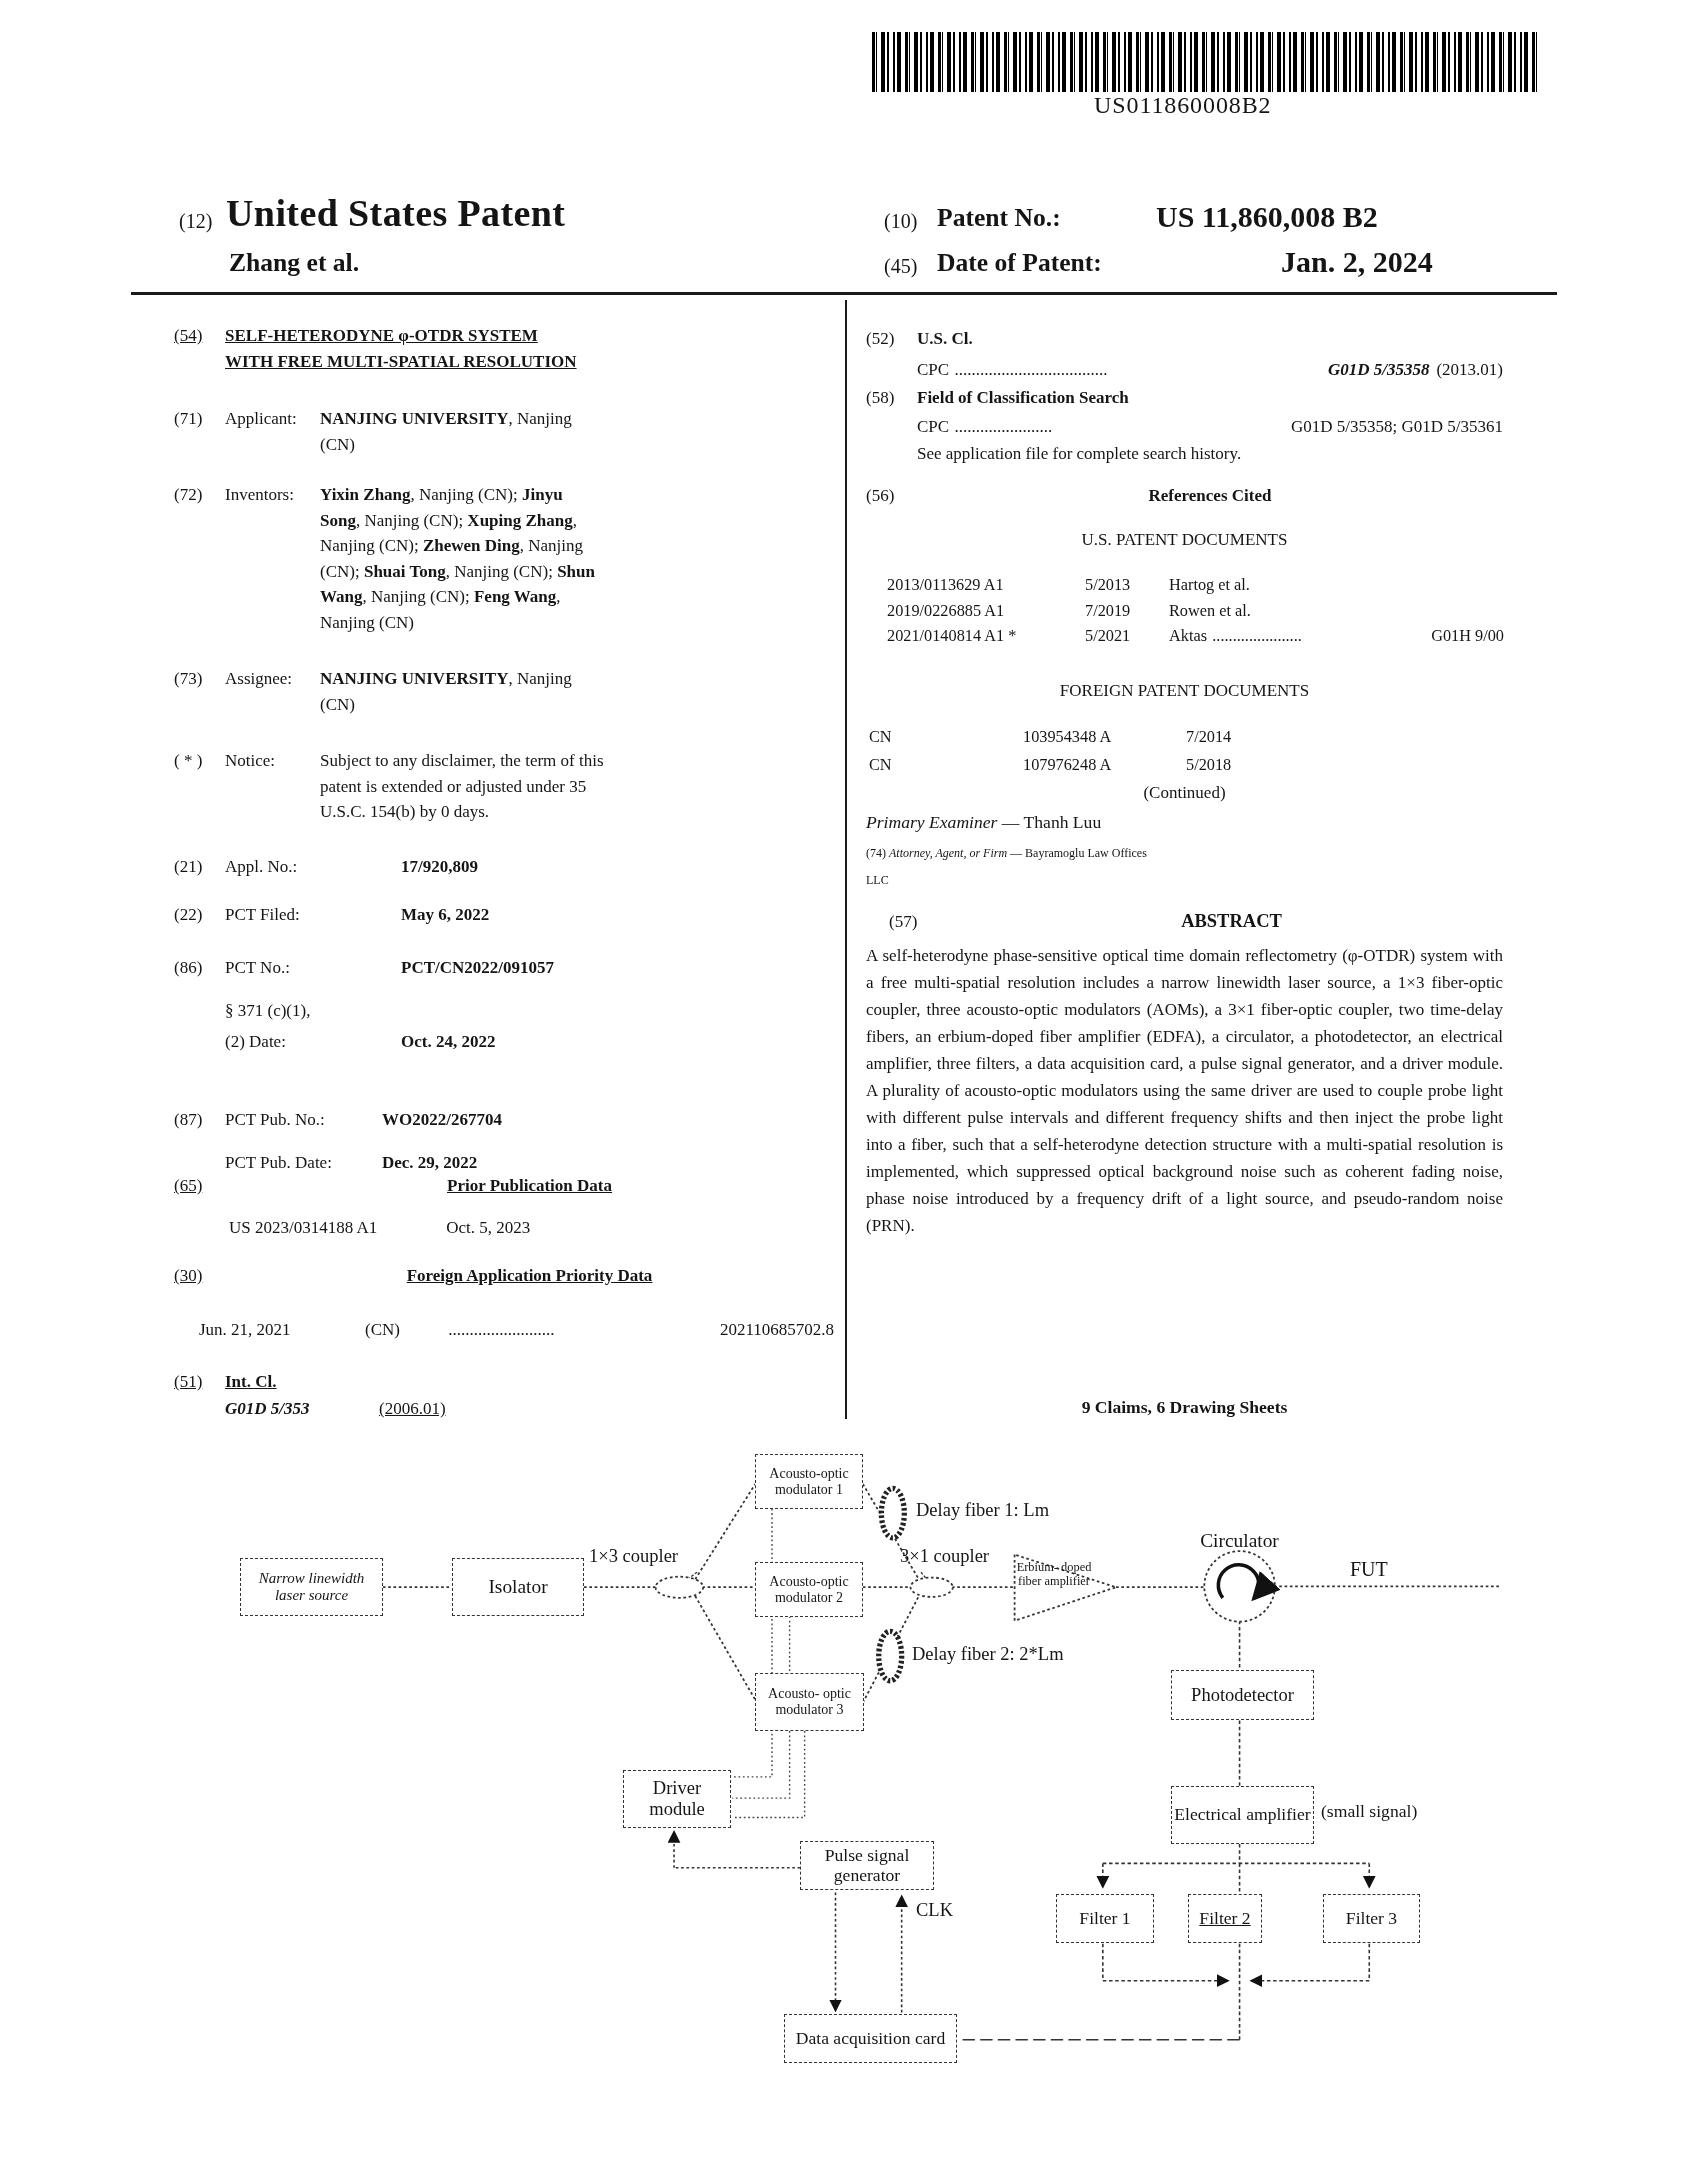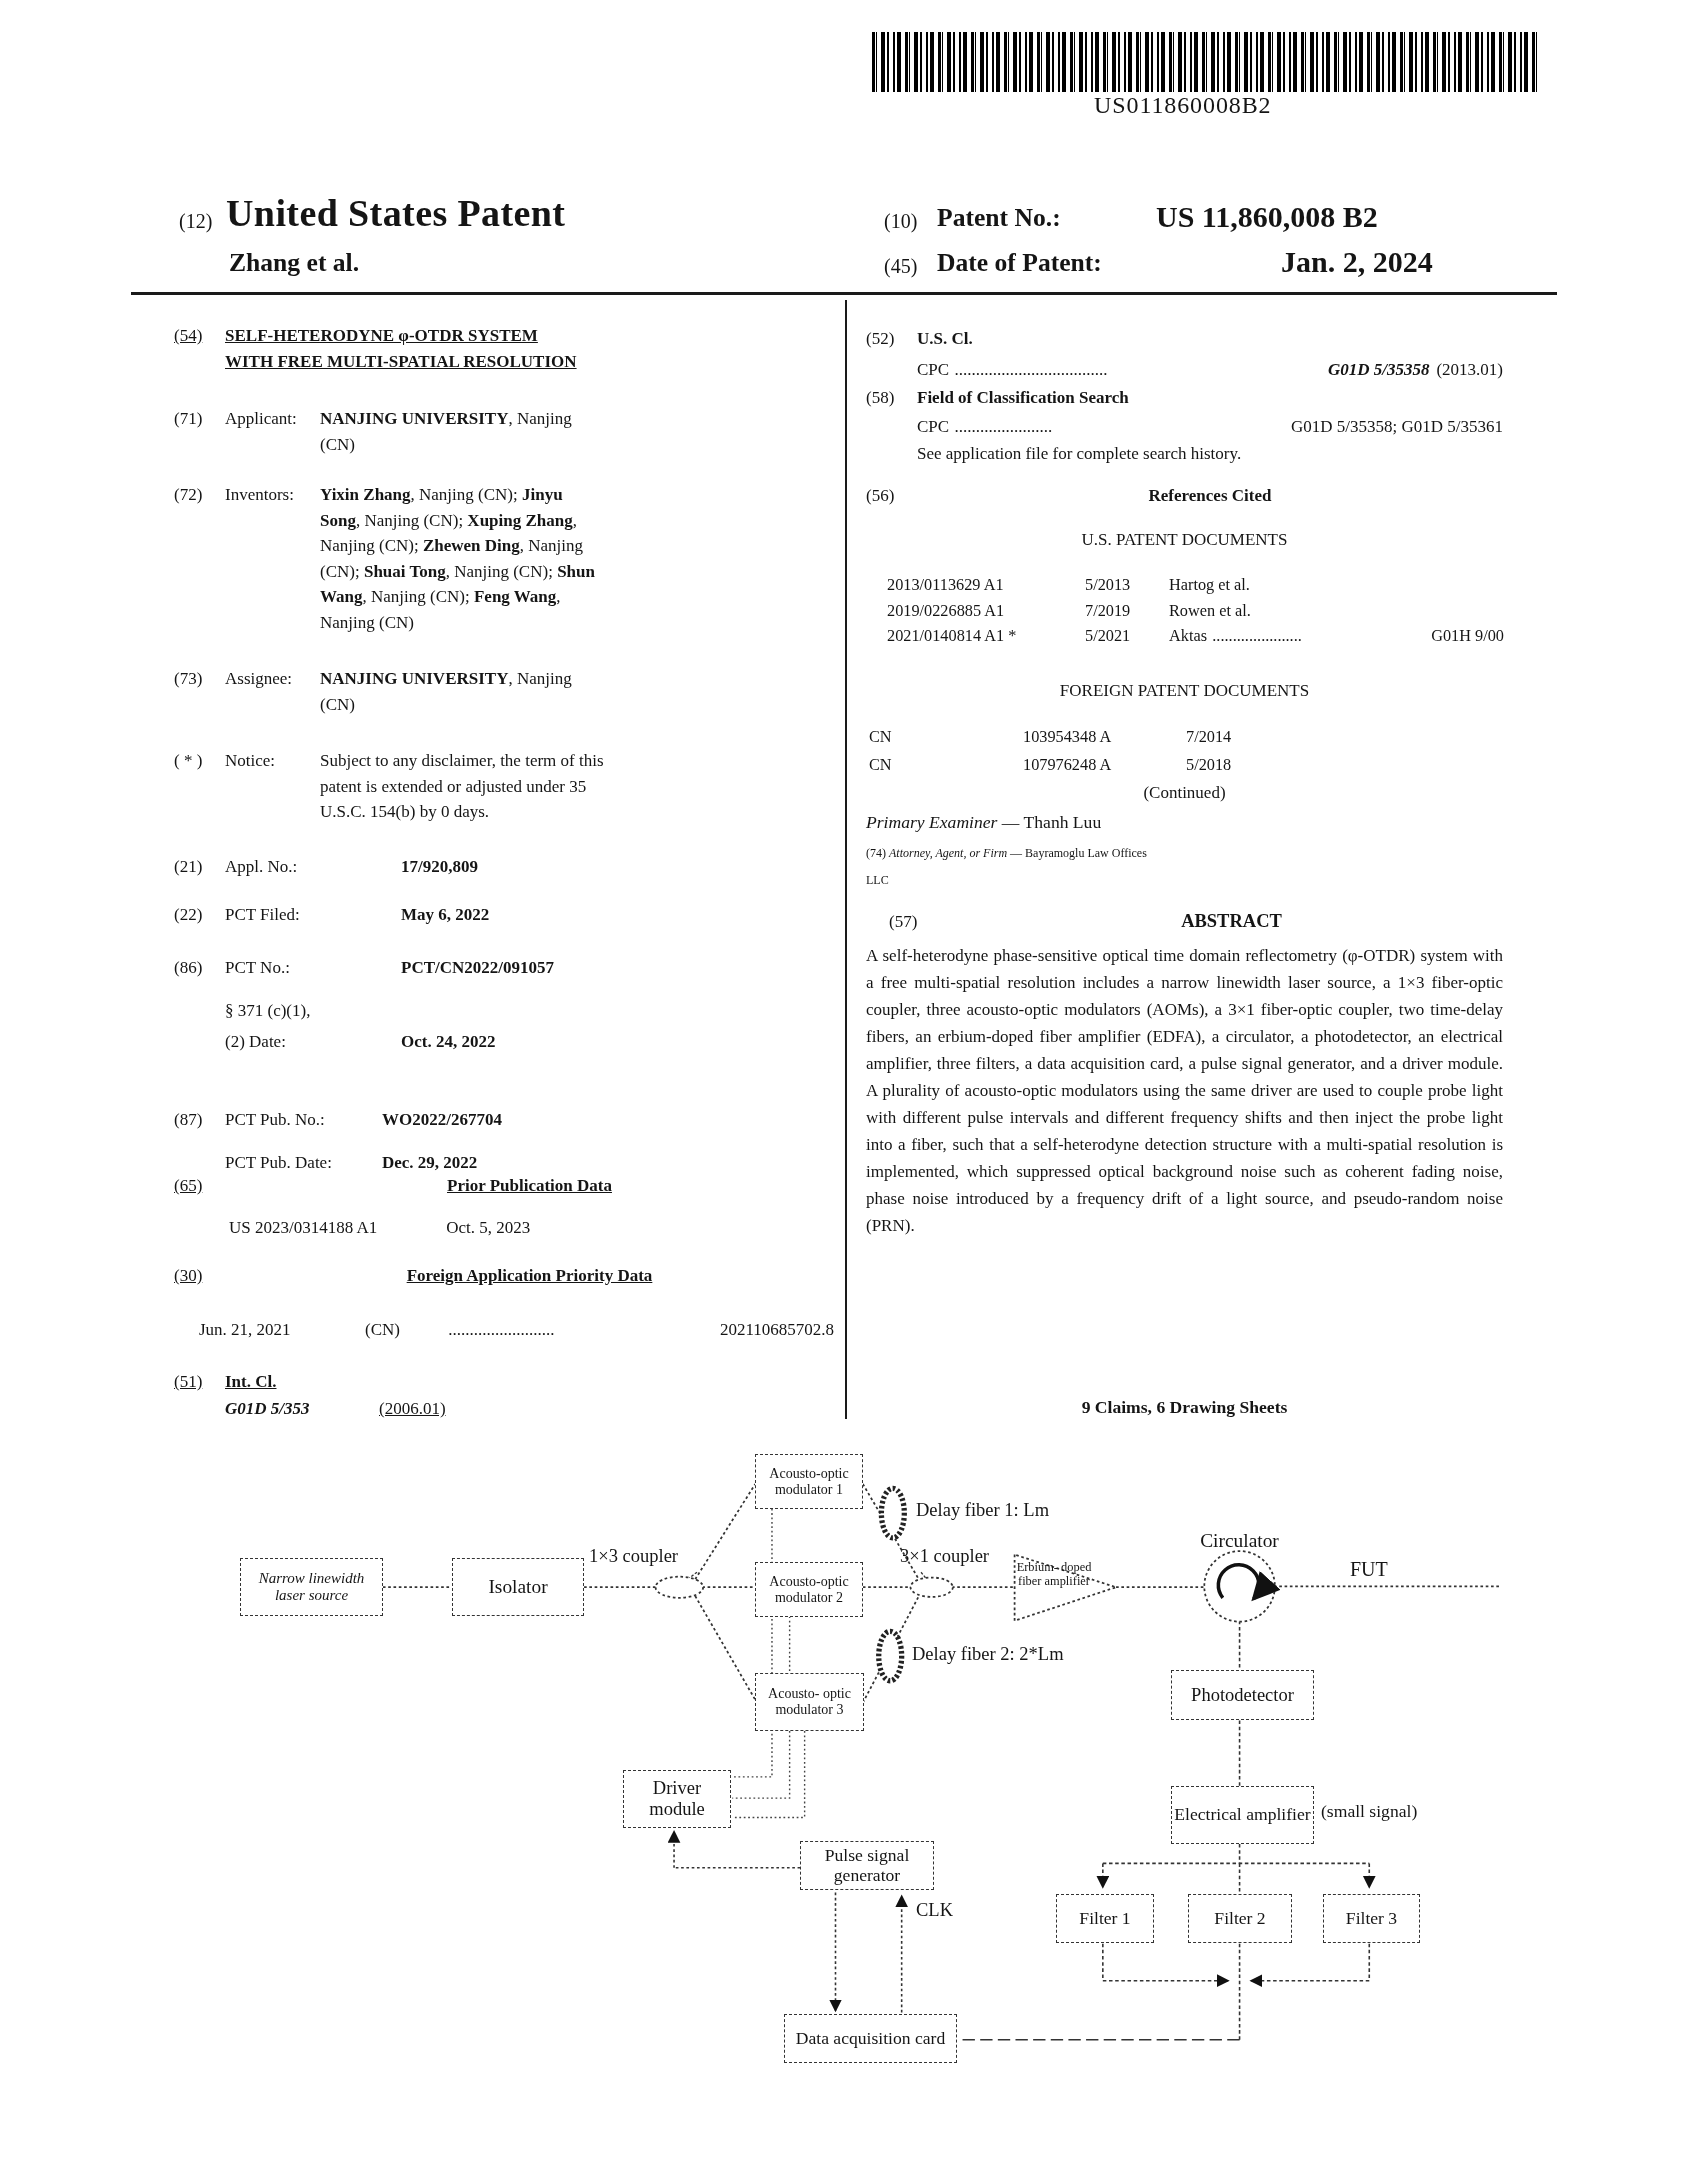--- a/index.html
+++ b/index.html
@@ -358,21 +358,21 @@
     </svg>
 
     <div class="dbox" style="left:240px;top:120px;width:143px;height:58px;font-size:15px;font-style:italic;">Narrow linewidth laser source</div>
     <div class="dbox" style="left:452px;top:120px;width:132px;height:58px;font-size:19.4px;">Isolator</div>
     <div class="dbox" style="left:755px;top:16px;width:108px;height:55px;font-size:14px;">Acousto-optic modulator 1</div>
     <div class="dbox" style="left:755px;top:124px;width:108px;height:55px;font-size:14px;">Acousto-optic modulator 2</div>
     <div class="dbox" style="left:755px;top:235px;width:109px;height:58px;font-size:14px;">Acousto- optic modulator 3</div>
     <div class="dbox" style="left:1171px;top:232px;width:143px;height:50px;font-size:18.5px;">Photodetector</div>
     <div class="dbox" style="left:1171px;top:348px;width:143px;height:58px;font-size:17.6px;">Electrical amplifier</div>
     <div class="dbox" style="left:1056px;top:456px;width:98px;height:49px;font-size:17.6px;">Filter 1</div>
-    <div class="dbox" style="left:1188px;top:456px;width:104px;height:49px;font-size:17.6px;">Filter 2</div>
+    <div class="dbox" style="left:1188px;top:456px;width:74px;height:49px;font-size:17.6px;text-decoration:underline;">Filter 2</div>
     <div class="dbox" style="left:1323px;top:456px;width:97px;height:49px;font-size:17.6px;">Filter 3</div>
     <div class="dbox" style="left:623px;top:332px;width:108px;height:58px;font-size:18.5px;">Driver module</div>
     <div class="dbox" style="left:800px;top:403px;width:134px;height:49px;font-size:17.6px;">Pulse signal generator</div>
     <div class="dbox" style="left:784px;top:576px;width:173px;height:49px;font-size:17.6px;">Data acquisition card</div>
 
     <div class="dlabel" style="left:589px;top:108px;">1×3 coupler</div>
     <div class="dlabel" style="left:900px;top:108px;">3×1 coupler</div>
     <div class="dlabel" style="left:916px;top:62px;">Delay fiber 1: Lm</div>
     <div class="dlabel" style="left:912px;top:206px;">Delay fiber 2: 2*Lm</div>
     <div class="dlabel" style="left:1016px;top:122px;width:76px;font-size:12.4px;line-height:1.15;white-space:normal;text-align:center;">Erbium- doped fiber amplifier</div>

